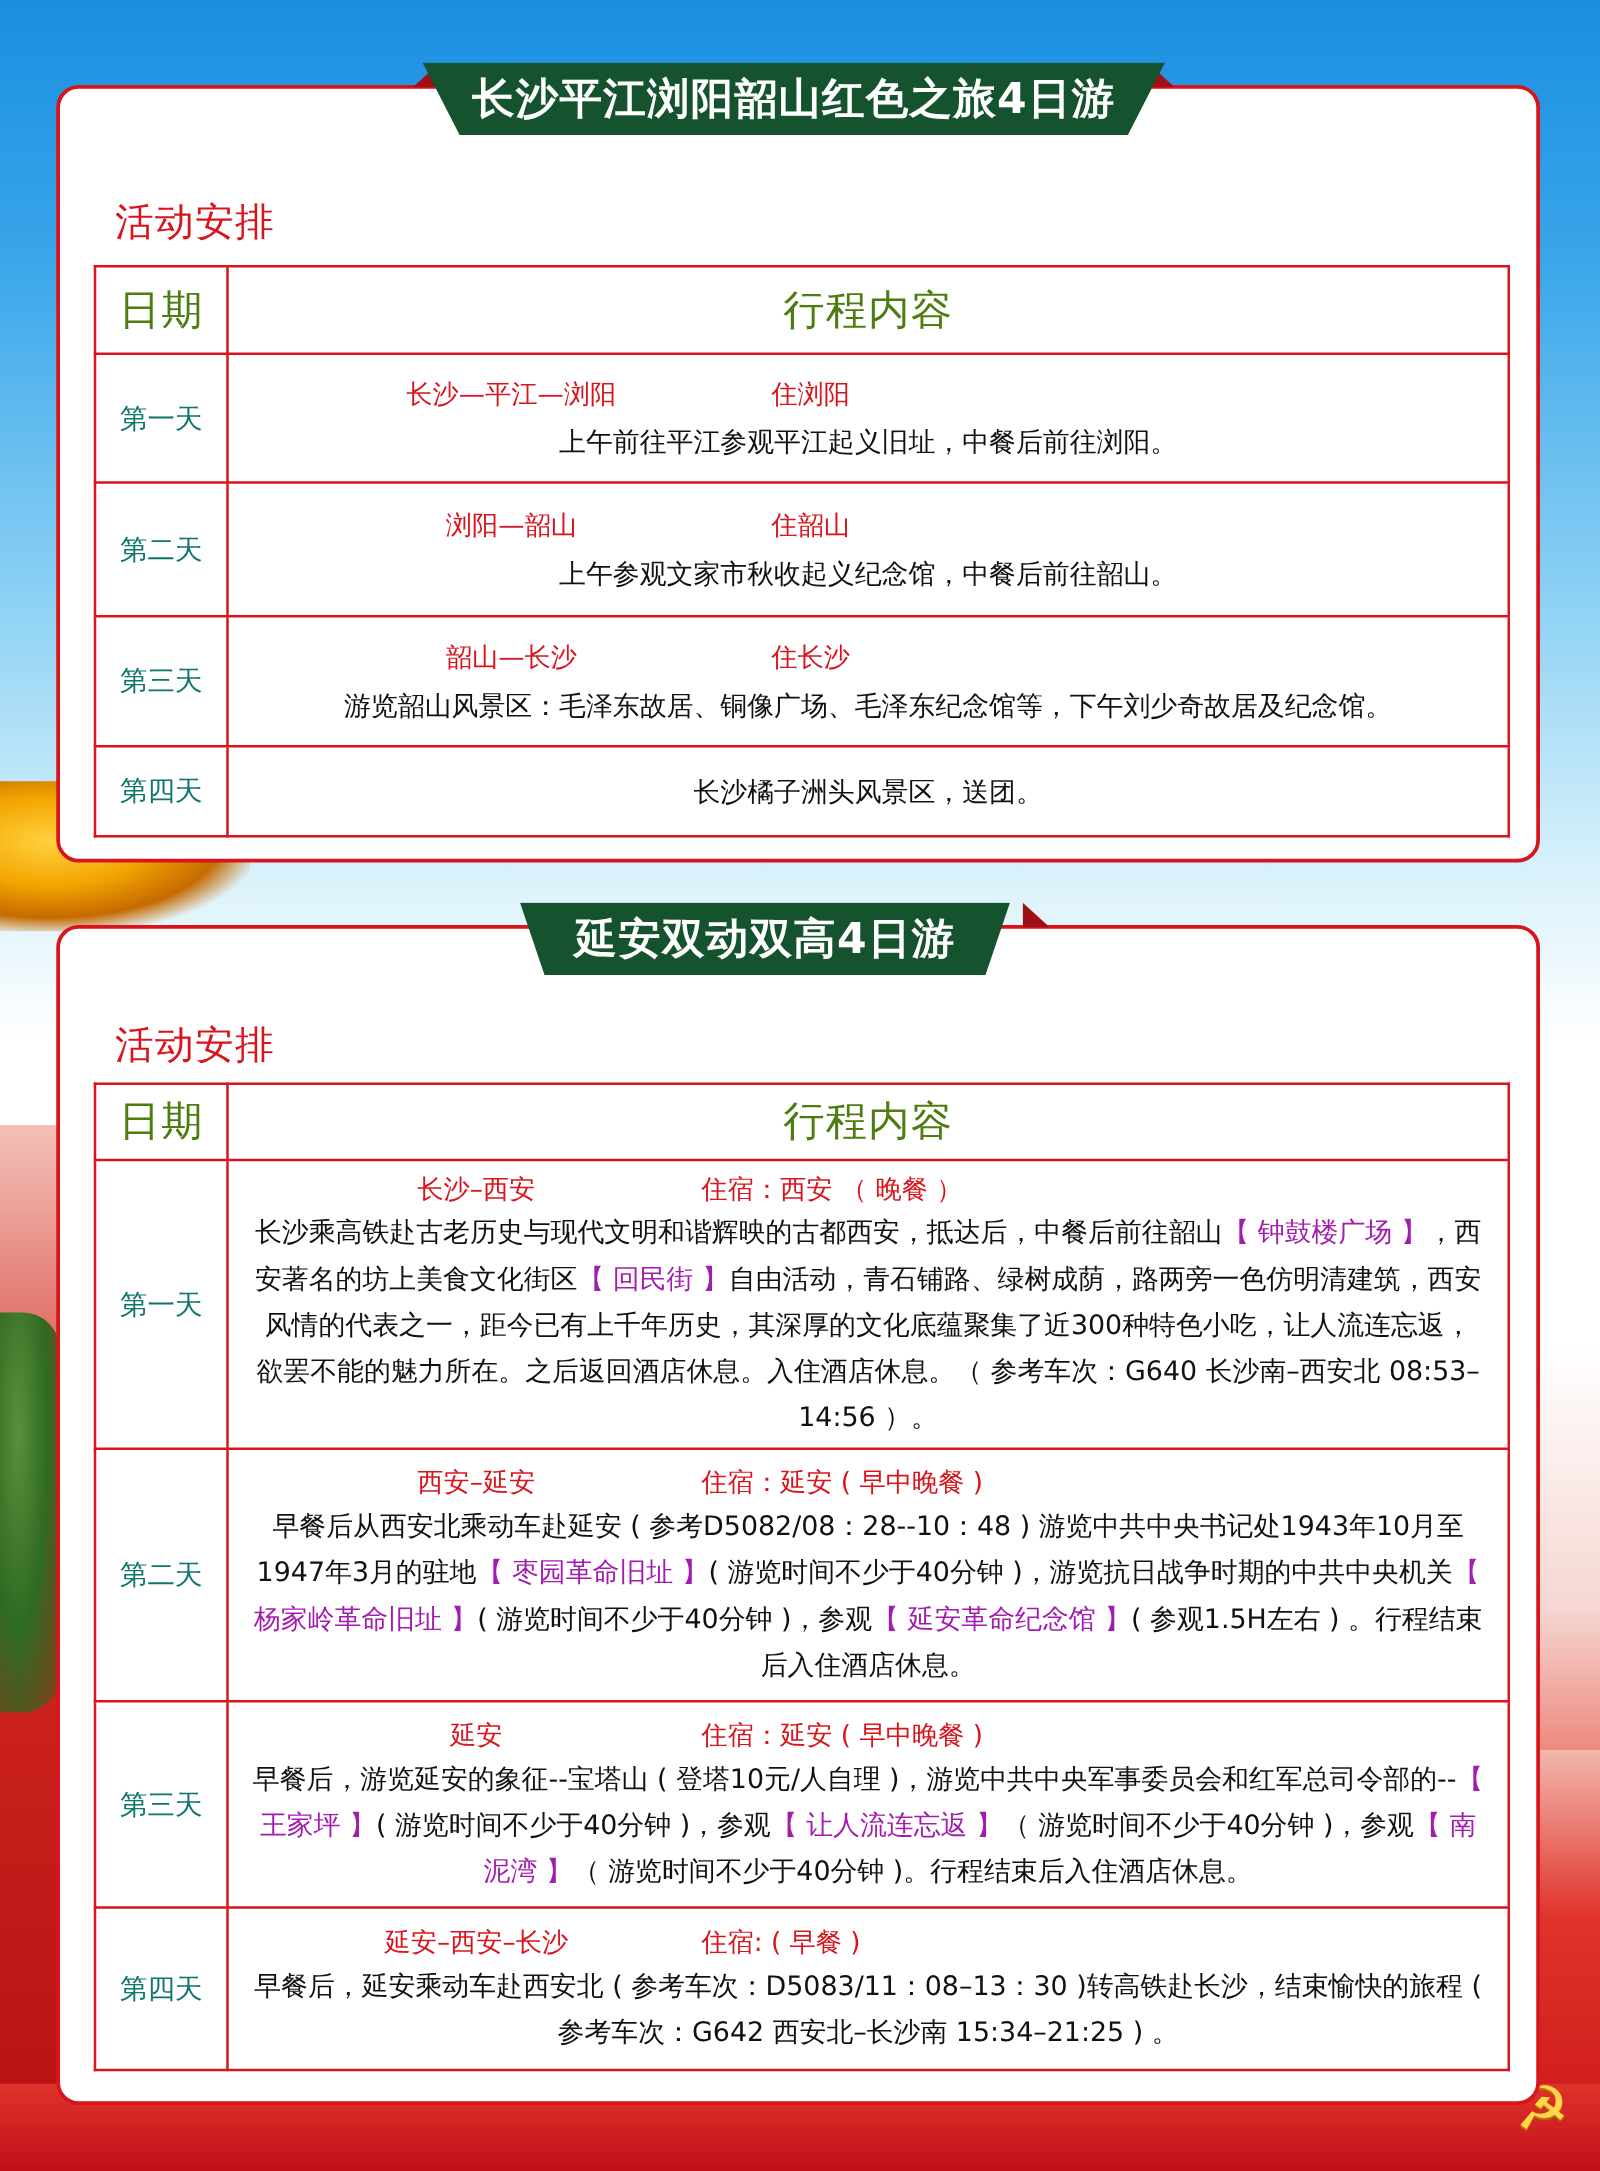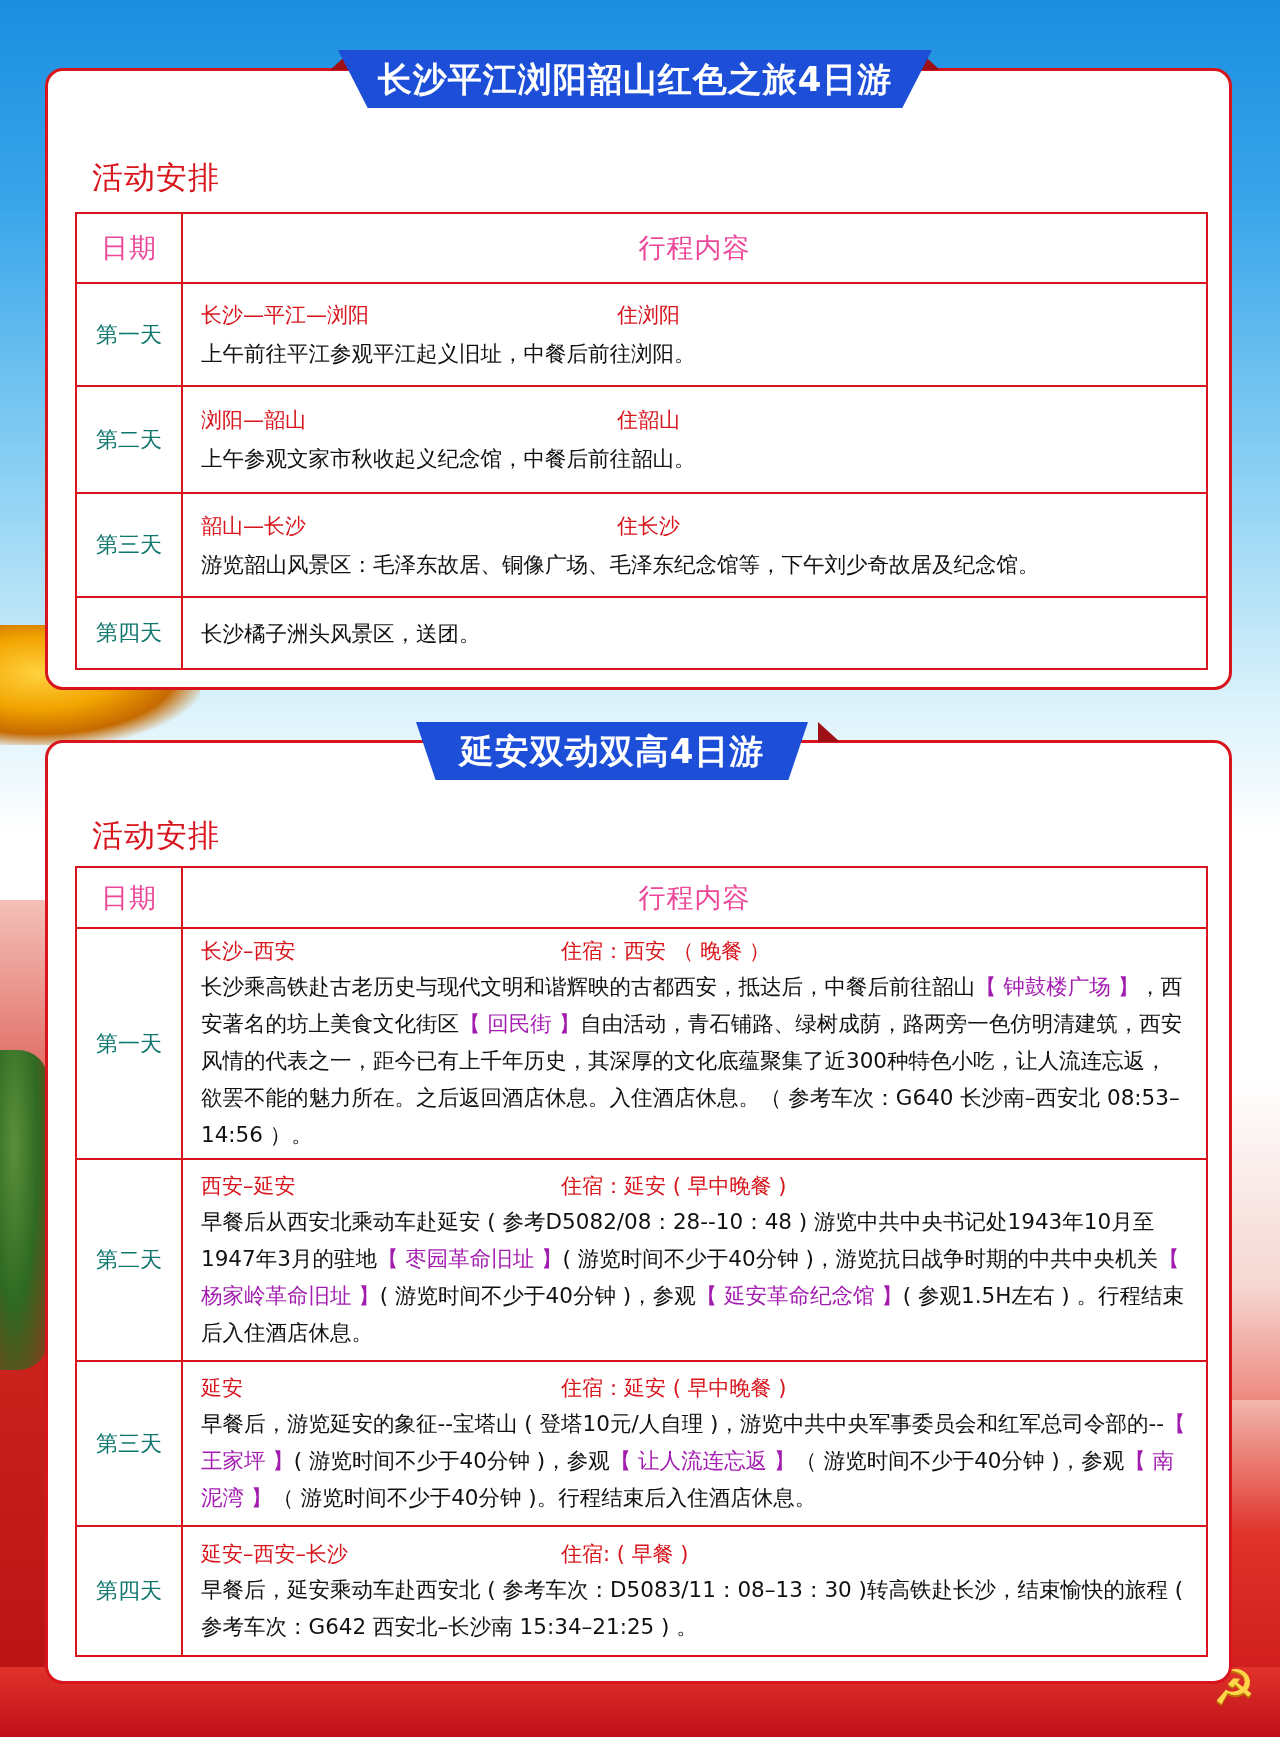--- a/index.html
+++ b/index.html
@@ -36,21 +36,21 @@
     text-shadow: 0 2px 0 #b87400;
   }
   .card {
     position: absolute; left: 45px; width: 1187px;
     background: #ffffff; border: 3px solid #d8141c; border-radius: 18px;
     box-sizing: border-box;
   }
   .card1 { top: 68px; height: 622px; }
   .card2 { top: 740px; height: 944px; }
   .banner {
-    position: absolute; height: 58px; background: #1d4ed8;
+    position: absolute; height: 58px; background: #14532d;
     color: #fff; font-weight: bold; font-size: 34px; line-height: 58px; text-align: center;
     letter-spacing: 1px;
     clip-path: polygon(0 0, 100% 0, 95% 100%, 5% 100%);
   }
   .banner-fold-l, .banner-fold-r {
     position: absolute; width: 22px; height: 20px; background: #9e1016;
   }
   .banner1 { left: 338px; top: 50px; width: 594px; }
   .banner2 { left: 416px; top: 722px; width: 392px; }
   .fold1l { left: 330px; top: 50px; clip-path: polygon(100% 0, 0 100%, 100% 100%); }
@@ -67,25 +67,25 @@
   table.itin {
     position: absolute; left: 27px; width: 1133px; border-collapse: collapse;
     table-layout: fixed;
   }
   .card1 table.itin { top: 141px; }
   .card2 table.itin { top: 123px; }
   table.itin td, table.itin th {
     border: 2px solid #d8141c; vertical-align: middle; padding: 0;
   }
   table.itin th {
-    font-weight: normal; color: #ec4899; font-size: 27px; letter-spacing: 1px;
+    font-weight: normal; color: #4d7c0f; font-size: 33px; letter-spacing: 1px;
   }
   .col-date { width: 106px; }
   td.date { text-align: center; font-size: 22px; color: #0f766e; }
-  td.content { padding: 0 18px 0 18px !important; }
+  td.content { padding: 0 18px 0 18px !important; text-align: center; }
   .route-line { display: flex; color: #d8141c; font-size: 21px; }
   .route { display: inline-block; }
   .stay { display: inline-block; }
   .desc { color: #111; font-size: 21.5px; }
 
   
   .t1 .hdr { height: 70px; }
   .t1 .route { width: 416px; }
   .t1 .route-line { margin-bottom: 10px; }
   .t1 .r1 { height: 103px; } .t1 .r2 { height: 107px; } .t1 .r3 { height: 104px; } .t1 .r4 { height: 72px; }

